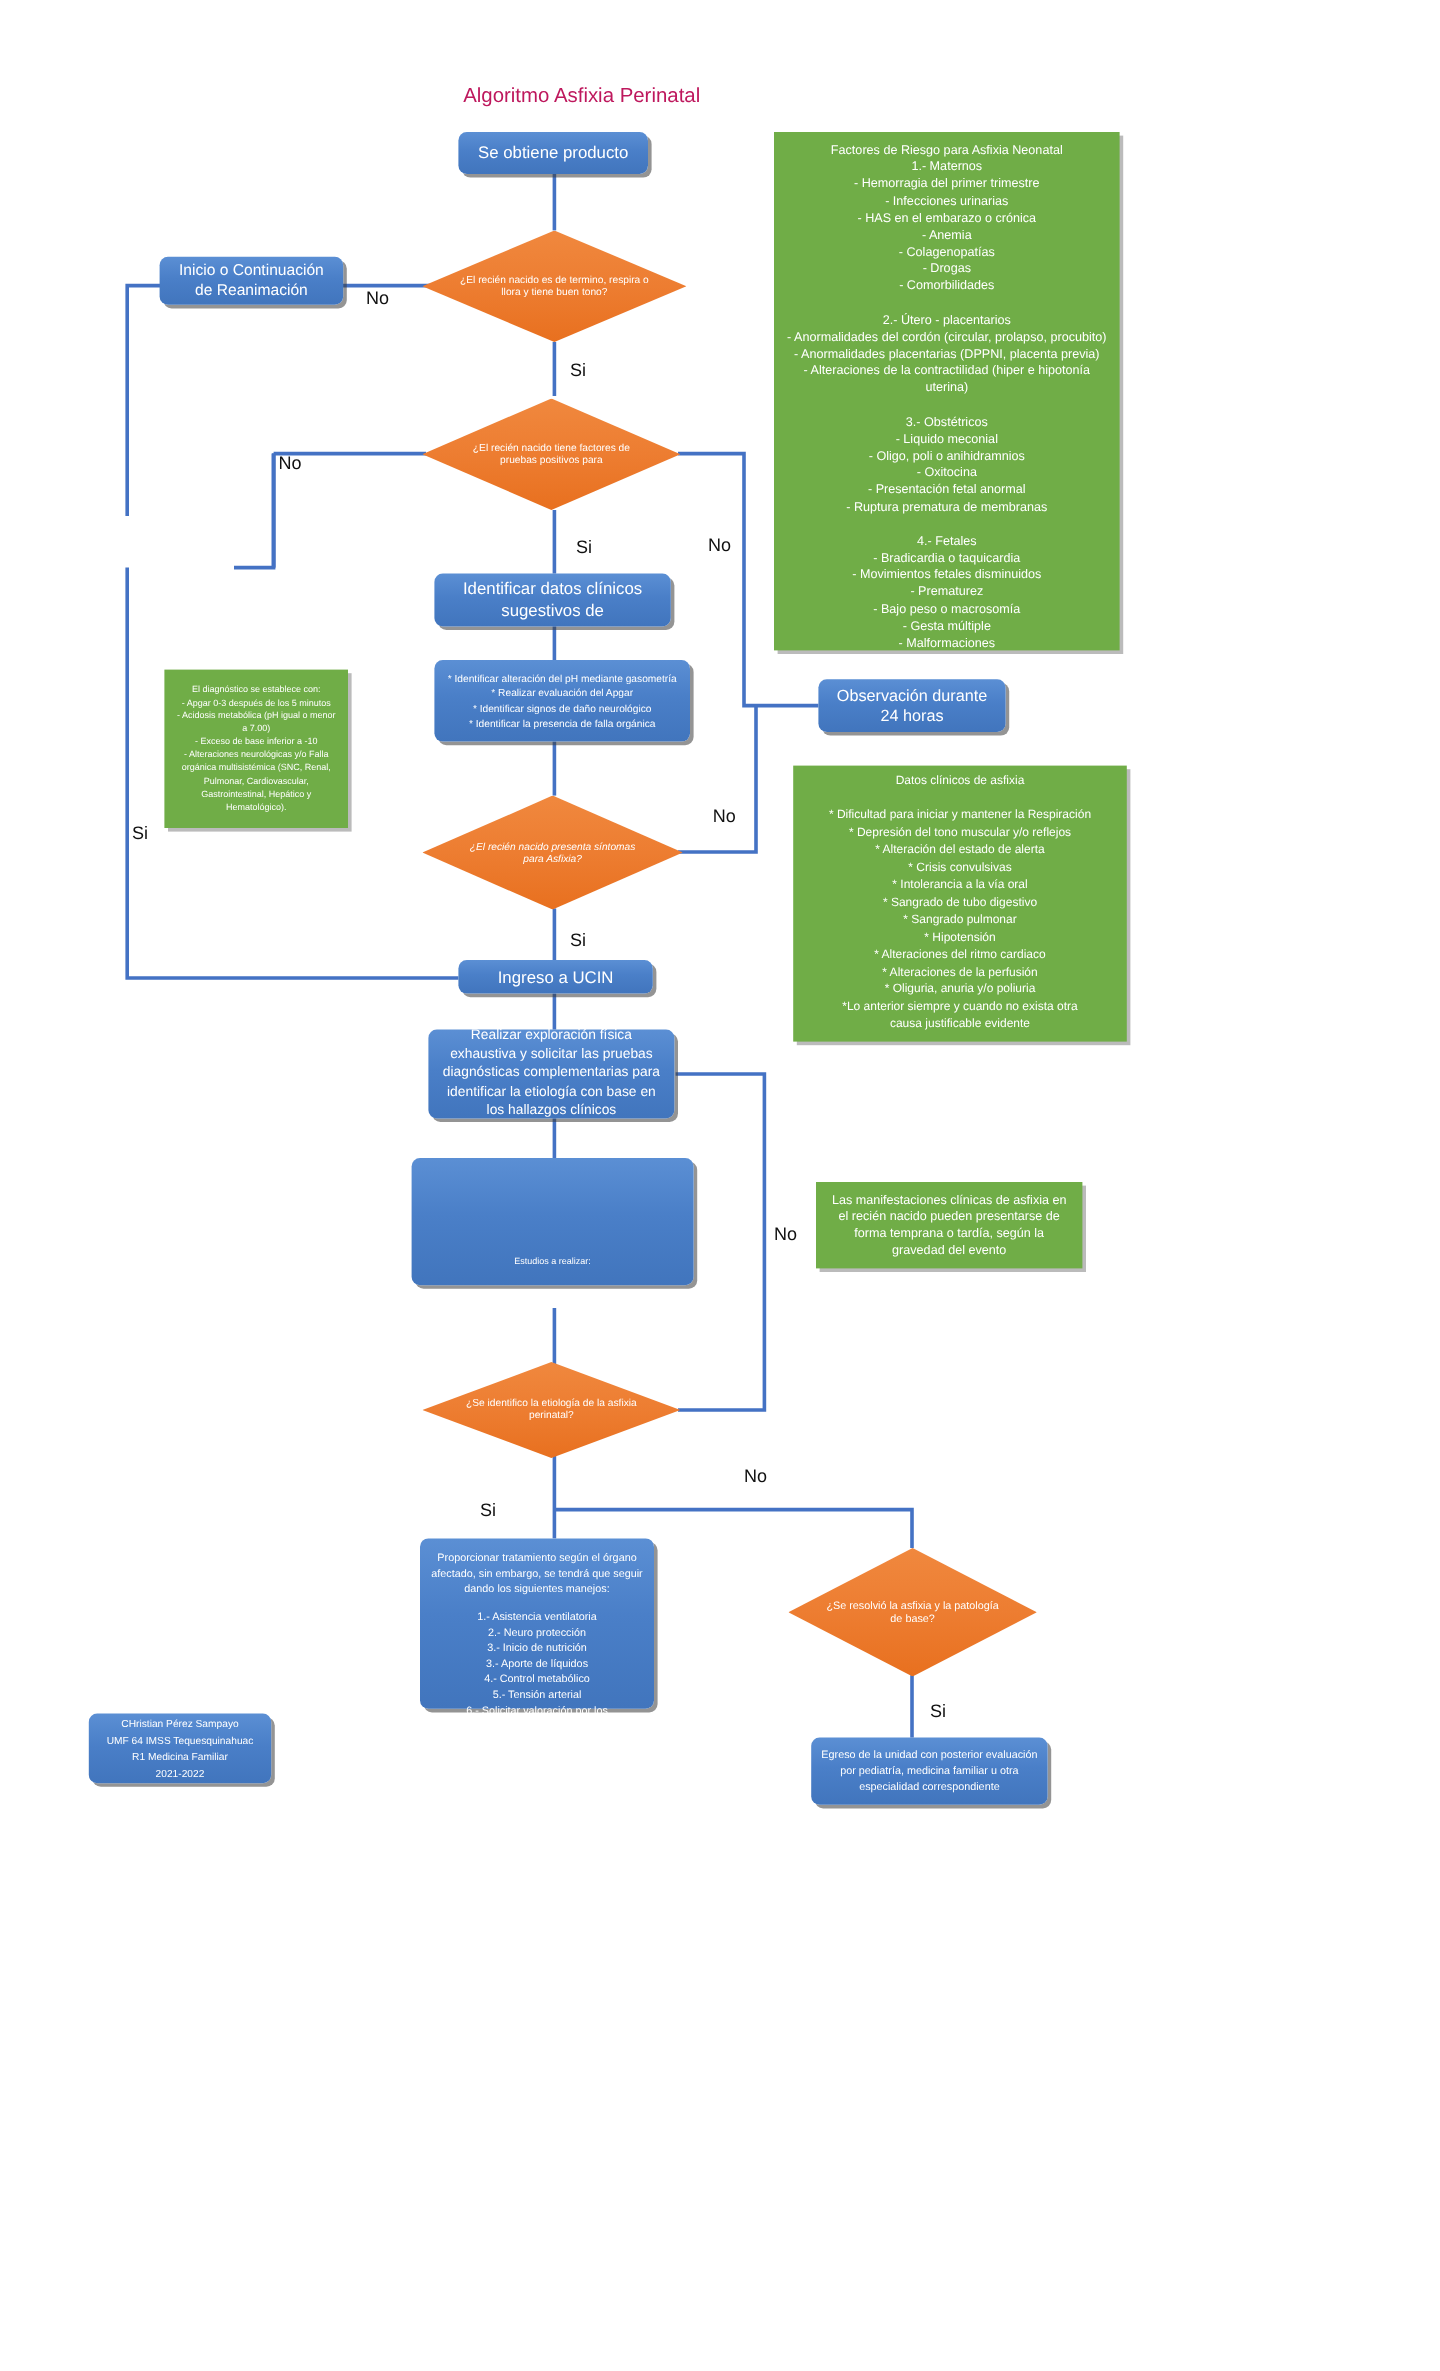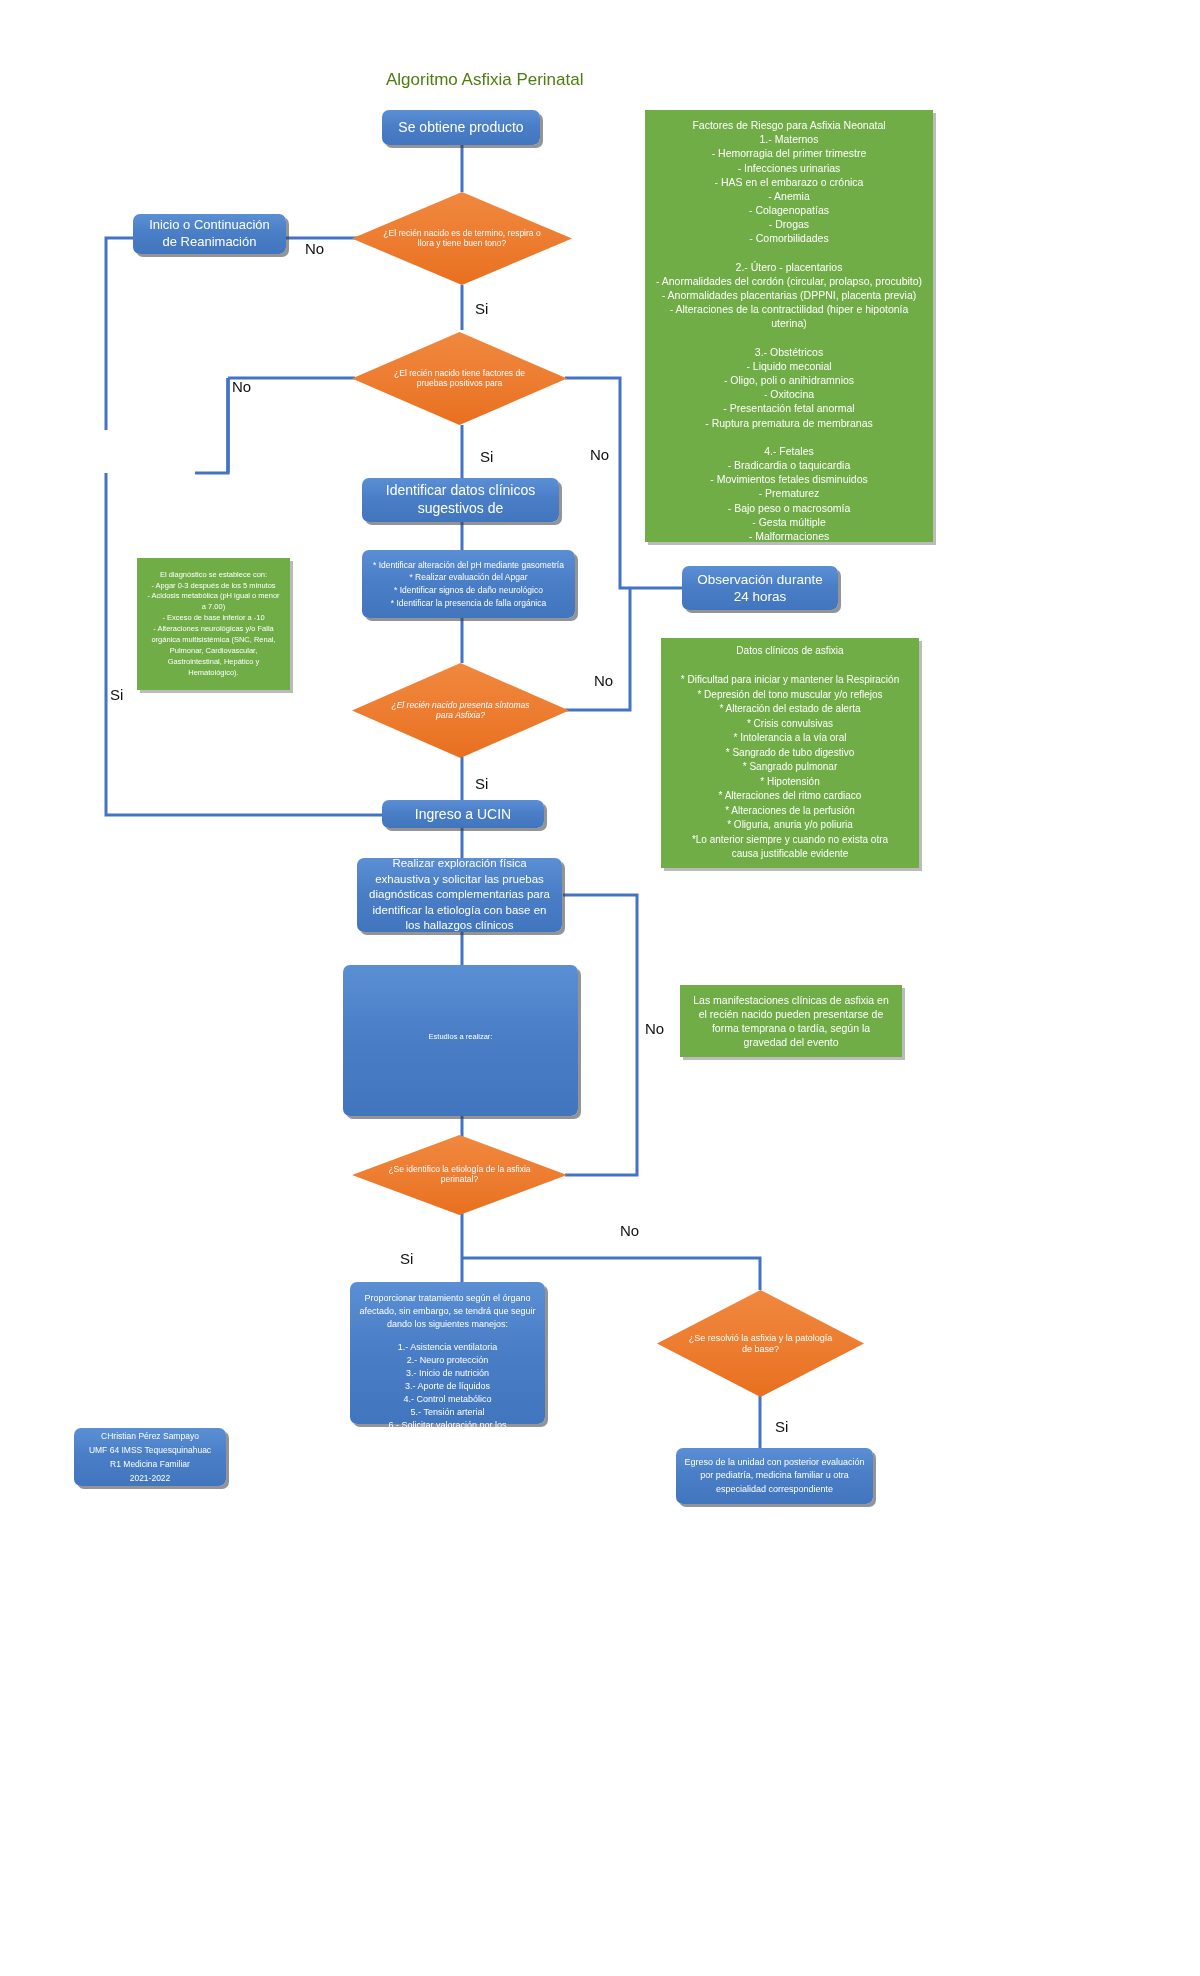--- a/index.html
+++ b/index.html
@@ -31,21 +31,21 @@
     position:absolute; inset:0;
     background:linear-gradient(180deg,#f0883e 0%,#ed7d31 50%,#e8701f 100%);
     clip-path:polygon(50% 0,100% 50%,50% 100%,0 50%);
     filter:drop-shadow(3px 3px 0 rgba(60,60,60,.5));
   }
   .dia .txt {
     position:relative; z-index:2; color:#ffffff; width:72%;
     line-height:1.15;
   }
   .title {
-    position:absolute; color:#4d7c0f; font-size:17px;
+    position:absolute; color:#be185d; font-size:17px;
   }
   .lbl { position:absolute; color:#111; font-size:15px; }
   .ln { line-height:1.28; }
 </style>
 </head>
 <body>
 
 <div id="canvas">
 
   <svg class="links" xmlns="http://www.w3.org/2000/svg">
@@ -141,21 +141,21 @@
   </div>
 
   <div class="node pbox" style="left:382px; top:800px; width:162px; height:28px; font-size:14px;">
     <span>Ingreso a UCIN</span>
   </div>
 
   <div class="node pbox" style="left:357px; top:858px; width:205px; height:74px; font-size:11.5px; line-height:1.35;">
     <span>Realizar exploración física exhaustiva y solicitar las pruebas diagnósticas complementarias para identificar la etiología con base en los hallazgos clínicos</span>
   </div>
 
-  <div class="node pbox" style="left:343px; top:965px; width:235px; height:151px; font-size:7.5px; line-height:1.7; flex-direction:column;">
+  <div class="node pbox" style="left:343px; top:965px; width:235px; height:106px; font-size:7.5px; line-height:1.7; flex-direction:column;justify-content:flex-end;">
     <span style="margin-bottom:7px;">Estudios a realizar:</span>
   </div>
 
   <div class="node dia" style="left:352px; top:1135px; width:215px; height:80px;">
     <div class="shape"></div>
     <div class="txt ln" style="font-size:8.5px;">¿Se identifico la etiología de la asfixia perinatal?</div>
   </div>
 
   <div class="node pbox" style="left:350px; top:1282px; width:195px; height:142px; font-size:9px; line-height:1.45; flex-direction:column; justify-content:flex-start; padding-top:10px;">
     <span style="margin-bottom:10px;">Proporcionar tratamiento según el órgano afectado, sin embargo, se tendrá que seguir dando los siguientes manejos:</span>
@@ -217,21 +217,21 @@
   </div>
 
   <div class="node gbox" style="left:137px; top:558px; width:153px; height:132px; font-size:7.5px; line-height:1.45;">
     <span style="white-space:pre-line">El diagnóstico se establece con:
 -  Apgar 0-3 después de los 5 minutos
 - Acidosis metabólica (pH igual o menor a 7.00)
 -   Exceso de base inferior a -10
 - Alteraciones neurológicas y/o Falla orgánica multisistémica (SNC, Renal, Pulmonar, Cardiovascular, Gastrointestinal, Hepático y Hematológico).</span>
   </div>
 
-  <div class="node gbox" style="left:661px; top:638px; width:258px; height:230px; font-size:10px; line-height:1.45;">
+  <div class="node gbox" style="left:661px; top:638px; width:278px; height:230px; font-size:10px; line-height:1.45;">
     <span style="white-space:pre-line">Datos clínicos de asfixia
 
 * Dificultad para iniciar y mantener la Respiración
 * Depresión del tono muscular y/o reflejos
 * Alteración del estado de alerta
 *  Crisis convulsivas
 * Intolerancia a la vía oral
 * Sangrado de tubo digestivo
 * Sangrado pulmonar
 * Hipotensión

